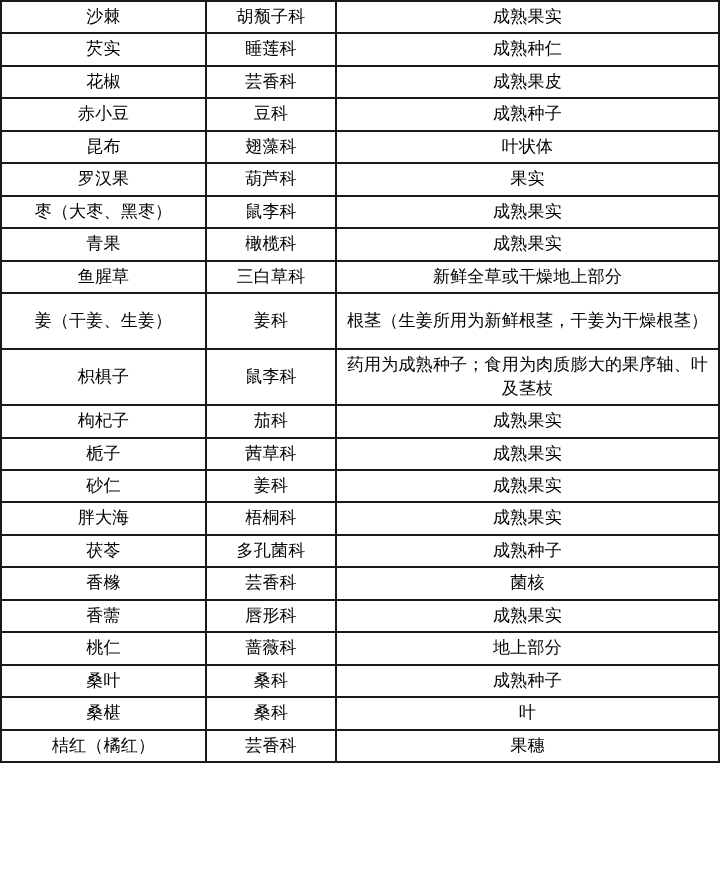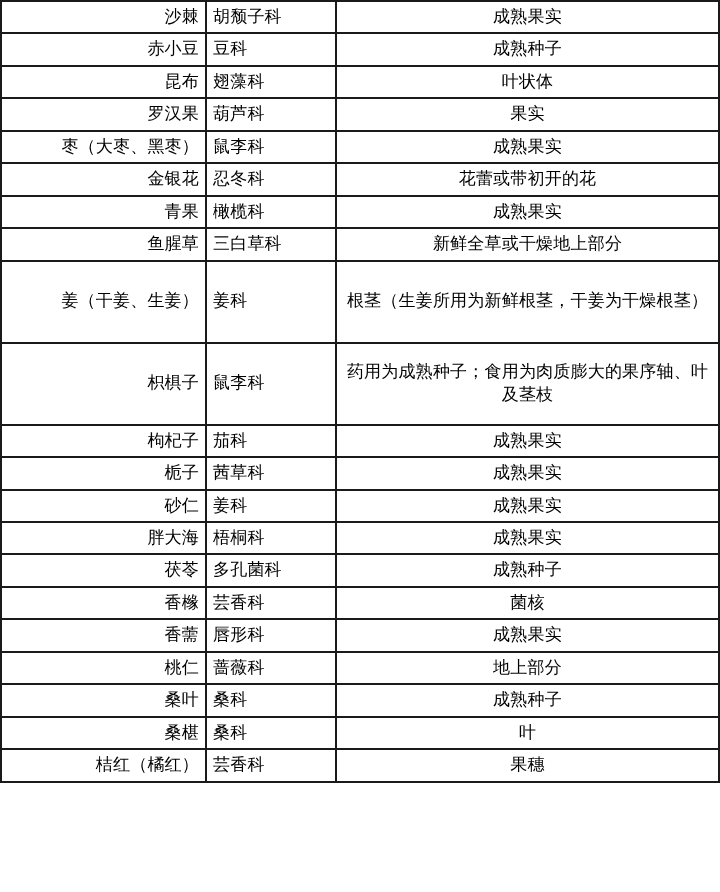--- a/index.html
+++ b/index.html
@@ -37,65 +37,70 @@
     padding: 3px 6px 4px 6px;
     font-size: 17px;
     line-height: 1.38;
     vertical-align: middle;
     font-weight: 500;
     letter-spacing: 0.2px;
     word-break: break-all;
     height: 30px;
     box-sizing: border-box;
   }
-  td.cell-name { text-align: right; }
-  td.cell-family { text-align: left; font-family: Liberation Serif, serif; }
+  td.cell-name { text-align: center; }
+  td.cell-family { text-align: center; font-family: Liberation Serif, serif; }
   td.cell-part { text-align: center; }
-  tr.tall td { height: 82px; }
+  tr.tall td { height: 56px; }
 </style>
 </head>
 <body>
 
 <div id="sheet">
   <table class="ingredient-table">
     <colgroup>
       <col class="c-name">
       <col class="c-fam">
       <col class="c-part">
     </colgroup>
     <tbody>
         <tr>
           <td class="cell-name">沙棘</td>
           <td class="cell-family">胡颓子科</td>
           <td class="cell-part">成熟果实</td>
+        </tr>
+        <tr>
+          <td class="cell-name">芡实</td>
+          <td class="cell-family">睡莲科</td>
+          <td class="cell-part">成熟种仁</td>
+        </tr>
+        <tr>
+          <td class="cell-name">花椒</td>
+          <td class="cell-family">芸香科</td>
+          <td class="cell-part">成熟果皮</td>
         </tr>
         <tr>
           <td class="cell-name">赤小豆</td>
           <td class="cell-family">豆科</td>
           <td class="cell-part">成熟种子</td>
         </tr>
         <tr>
           <td class="cell-name">昆布</td>
           <td class="cell-family">翅藻科</td>
           <td class="cell-part">叶状体</td>
         </tr>
         <tr>
           <td class="cell-name">罗汉果</td>
           <td class="cell-family">葫芦科</td>
           <td class="cell-part">果实</td>
         </tr>
         <tr>
           <td class="cell-name">枣（大枣、黑枣）</td>
           <td class="cell-family">鼠李科</td>
           <td class="cell-part">成熟果实</td>
-        </tr>
-        <tr>
-          <td class="cell-name">金银花</td>
-          <td class="cell-family">忍冬科</td>
-          <td class="cell-part">花蕾或带初开的花</td>
         </tr>
         <tr>
           <td class="cell-name">青果</td>
           <td class="cell-family">橄榄科</td>
           <td class="cell-part">成熟果实</td>
         </tr>
         <tr>
           <td class="cell-name">鱼腥草</td>
           <td class="cell-family">三白草科</td>
           <td class="cell-part">新鲜全草或干燥地上部分</td>

